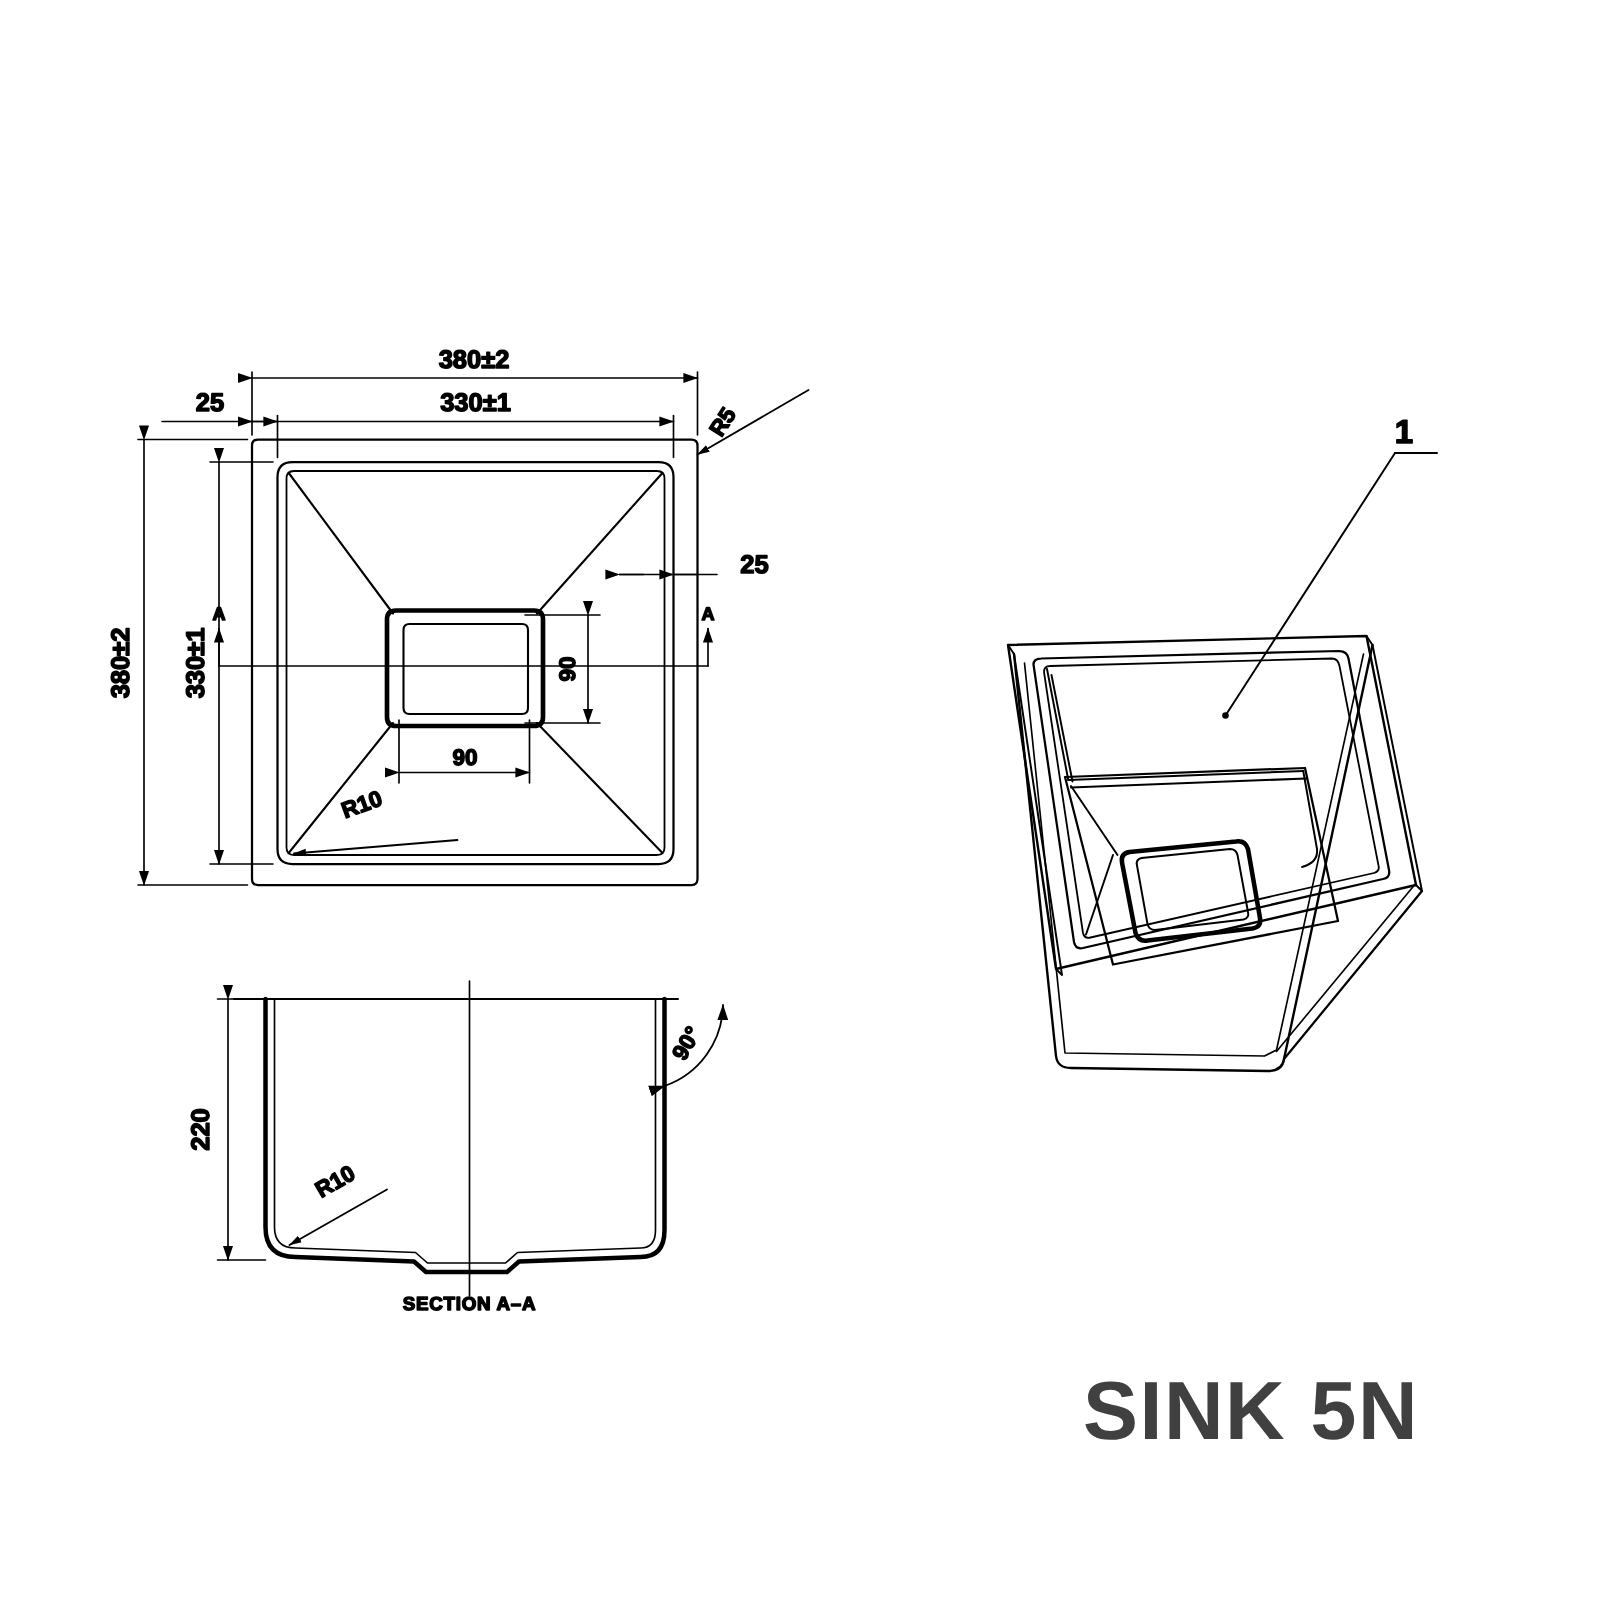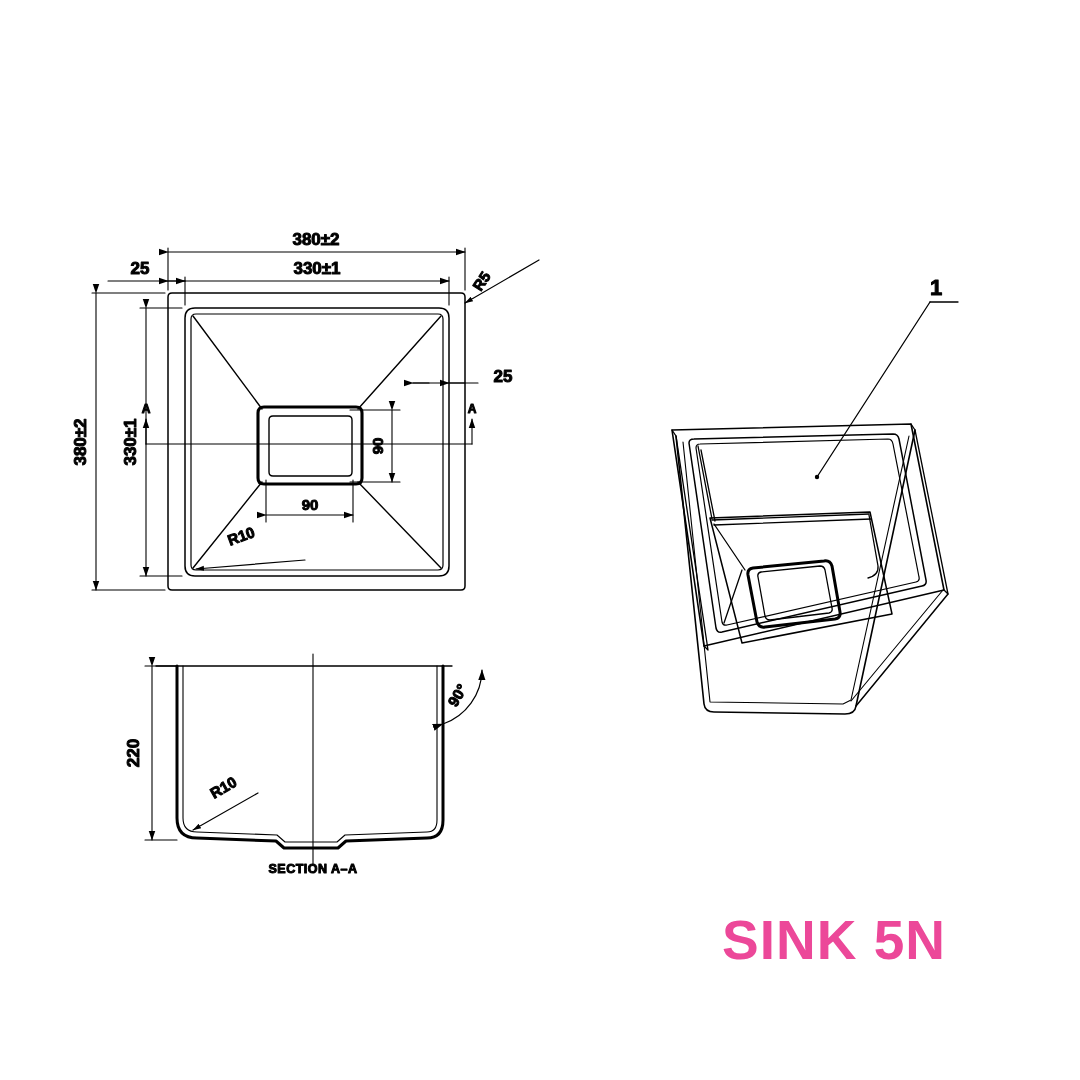--- a/index.html
+++ b/index.html
@@ -28,21 +28,21 @@
     height: 62px;
     display: flex;
     align-items: center;
     justify-content: flex-start;
   }
   .title-text {
     font-family: "Liberation Sans", sans-serif;
     font-size: 55px;
     font-weight: 600;
     letter-spacing: 1px;
-    color: #ec4899;
+    color: #404040;
     white-space: nowrap;
   }
   svg { display: block; }
   text {
     font-family: "Liberation Sans", sans-serif;
     fill: #000000;
   }
   .dimtxt { font-size: 17px; font-weight: 600; }
   .dimtxt-sm { font-size: 15px; font-weight: 600; }
   .secmark { font-size: 12px; font-weight: 700; }

